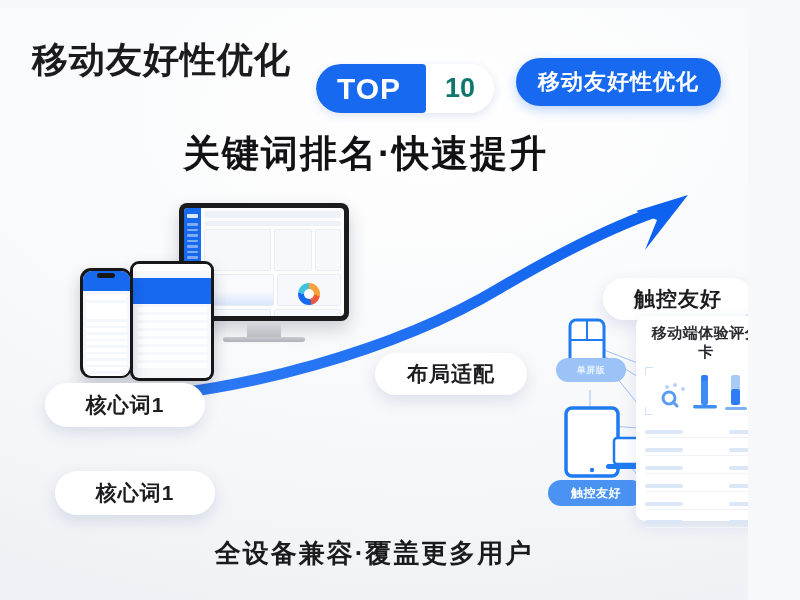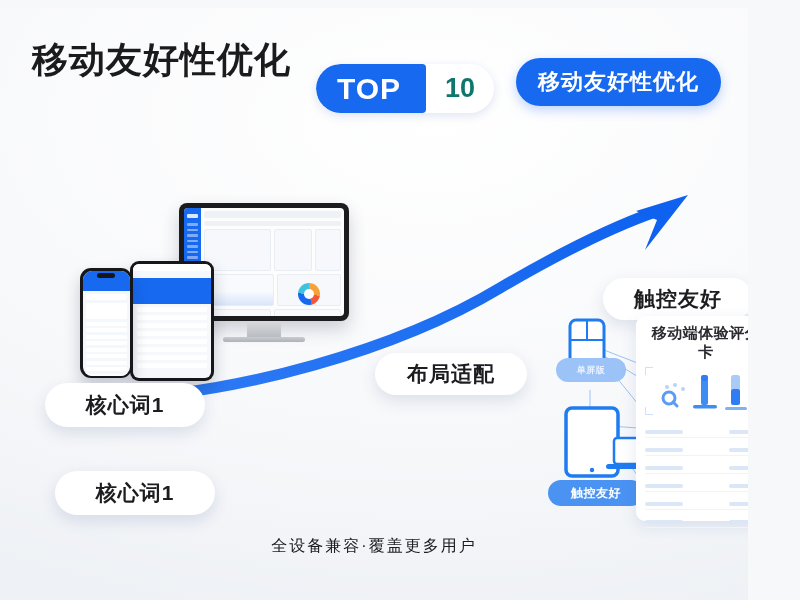--- a/index.html
+++ b/index.html
@@ -45,21 +45,21 @@
     box-shadow:0 4px 12px rgba(23,105,240,.28);
     white-space:nowrap;
   }
   .hdr-sub{
     position:absolute;left:183px;top:121px;
     font-size:37px;font-weight:700;color:#121214;letter-spacing:2px;
     white-space:nowrap;
   }
   .footer-txt{
     position:absolute;left:0;right:0;top:528px;text-align:center;
-    font-size:16px;font-weight:400;color:#1b1b1d;letter-spacing:2px;
+    font-size:26px;font-weight:700;color:#1b1b1d;letter-spacing:2px;
   }
   
   .arrow-svg{position:absolute;left:0;top:160px;width:800px;height:300px;}
   
   .kw{
     position:absolute;background:#ffffff;border-radius:30px;
     box-shadow:0 6px 16px rgba(25,55,120,.13);
     display:flex;align-items:center;justify-content:center;
     font-size:21px;font-weight:700;color:#1d1d20;letter-spacing:1px;
     white-space:nowrap;
@@ -162,20 +162,21 @@
 
   <div class="hdr-title">移动友好性优化</div>
 
   <div class="top-badge">
     <div class="tb-left">TOP</div>
     <div class="tb-right">10</div>
   </div>
 
   <div class="pill-blue">移动友好性优化</div>
 
+  <div class="hdr-sub">关键词排名·快速提升</div>
 
   <svg class="arrow-svg" viewBox="0 0 800 300">
     <defs>
       <linearGradient id="agrad" x1="0" y1="1" x2="1" y2="0">
         <stop offset="0%" stop-color="#2f7cf5"></stop>
         <stop offset="100%" stop-color="#0f62ef"></stop>
       </linearGradient>
     </defs>
     <path d="M95 232 C 240 228, 400 180, 500 120 C 565 82, 615 58, 655 44" stroke="url(#agrad)" stroke-width="11" fill="none" stroke-linecap="round"></path>
     <path d="M688 27 L 636 43 L 657 52 L 645 82 Z" fill="#0f62ef"></path>

